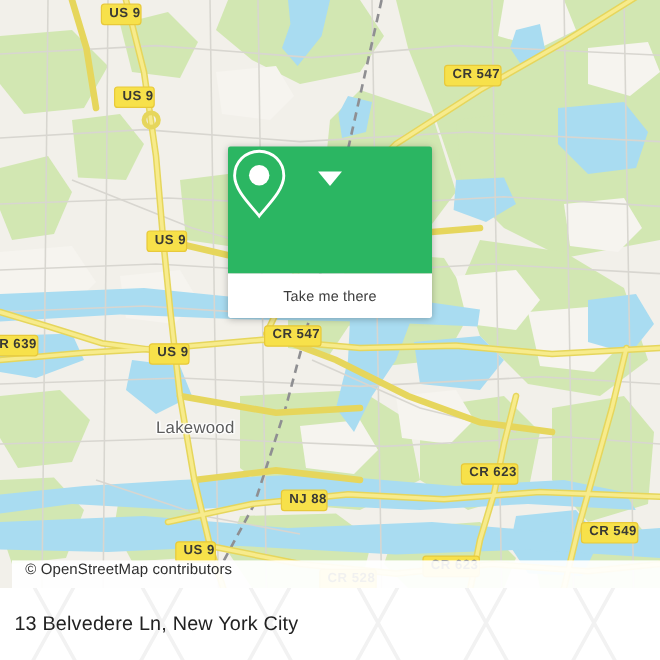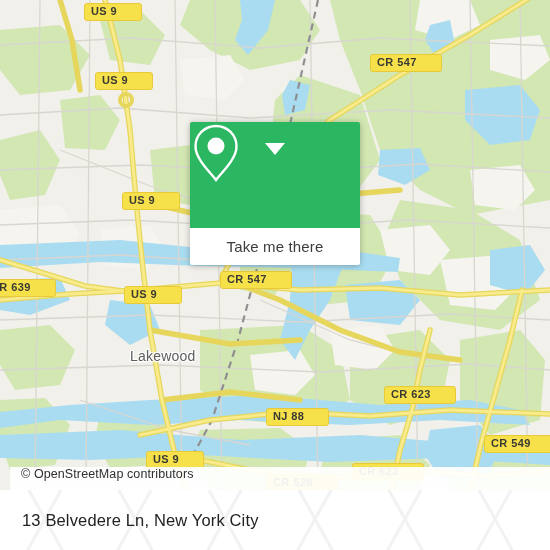--- a/index.html
+++ b/index.html
@@ -17,21 +17,21 @@
   
   .shield{
     position:absolute;
     background:#f7e14a;
     border:1.5px solid #e8c93a;
     border-radius:3px;
     color:#3a3a34;
     font-size:11px;
     font-weight:bold;
     letter-spacing:.4px;
-    padding:2px 24px 3px 6px;
+    padding:2px 0 3px 6px;
     line-height:11px;
     white-space:nowrap;
     box-sizing:border-box;
   }
 
   .place-label{
     position:absolute;
     color:#5c5c5c;
     font-size:14px;
     letter-spacing:.2px;
@@ -51,21 +51,21 @@
     background:#2bb662;height:106px;
     border-radius:2px 2px 0 0;
     display:flex;align-items:center;justify-content:center;
   }
   #card-white{
     background:#ffffff;height:37px;
     border-radius:0 0 2px 2px;
     display:flex;align-items:center;justify-content:center;
   }
   #card-label{
-    color:#3c3c3c;font-size:15px;letter-spacing:.15px;
+    color:#3c3c3c;font-size:12px;letter-spacing:.15px;
   }
   #card-tail{
     position:absolute;left:50%;margin-left:-10px;top:143px;
     width:0;height:0;
     border-left:10px solid transparent;
     border-right:10px solid transparent;
     border-top:12px solid #ffffff;
   }
 
   
@@ -80,21 +80,21 @@
 
   
   #footer{
     position:absolute;left:0;top:490px;width:550px;height:60px;
     background:#ffffff;overflow:hidden;
   }
   #footer-watermark{position:absolute;left:0;top:-6px;opacity:1;}
   #footer-inner{
     position:relative;width:100%;height:100%;
     display:flex;align-items:center;justify-content:space-between;
-    padding:0 14px 0 22px;box-sizing:border-box;
+    padding:0 14px 0 12px;box-sizing:border-box;
   }
   #footer-address{
     color:#222222;font-size:16.5px;letter-spacing:.15px;white-space:nowrap;
   }
   #brand{display:flex;align-items:center;gap:5px;}
   #brand-text{
     color:#1b1b1b;font-size:27px;font-weight:bold;letter-spacing:-1.1px;
   }
 </style>
 </head>
@@ -235,21 +235,21 @@
     <div class="place-label" style="left:118px;top:348px;">Lakewood</div>
 
     <div class="shield" style="left:84px;top:3px;">US 9</div>
     <div class="shield" style="left:370px;top:54px;">CR 547</div>
     <div class="shield" style="left:95px;top:72px;">US 9</div>
     <div class="shield" style="left:122px;top:192px;">US 9</div>
     <div class="shield" style="left:220px;top:271px;">CR 547</div>
     <div class="shield" style="left:-16px;top:279px;">CR 639</div>
     <div class="shield" style="left:124px;top:286px;">US 9</div>
     <div class="shield" style="left:384px;top:386px;">CR 623</div>
-    <div class="shield" style="left:234px;top:408px;margin-left:32px;">NJ 88</div>
+    <div class="shield" style="left:234px;top:408px;">NJ 88</div>
     <div class="shield" style="left:484px;top:435px;">CR 549</div>
     <div class="shield" style="left:352px;top:463px;">CR 623</div>
     <div class="shield" style="left:146px;top:451px;">US 9</div>
     <div class="shield" style="left:266px;top:474px;">CR 528</div>
 
     <div id="card">
       <div id="card-green">
         <svg width="52" height="62" viewBox="0 0 52 62">
           <path d="M26 4 C14.5 4 5.5 13 5.5 24.5 C5.5 37 20 50 26 58 C32 50 46.5 37 46.5 24.5 C46.5 13 37.5 4 26 4 Z" fill="none" stroke="#ffffff" stroke-width="2.4"></path>
           <circle cx="26" cy="24" r="8.5" fill="#ffffff"></circle>

